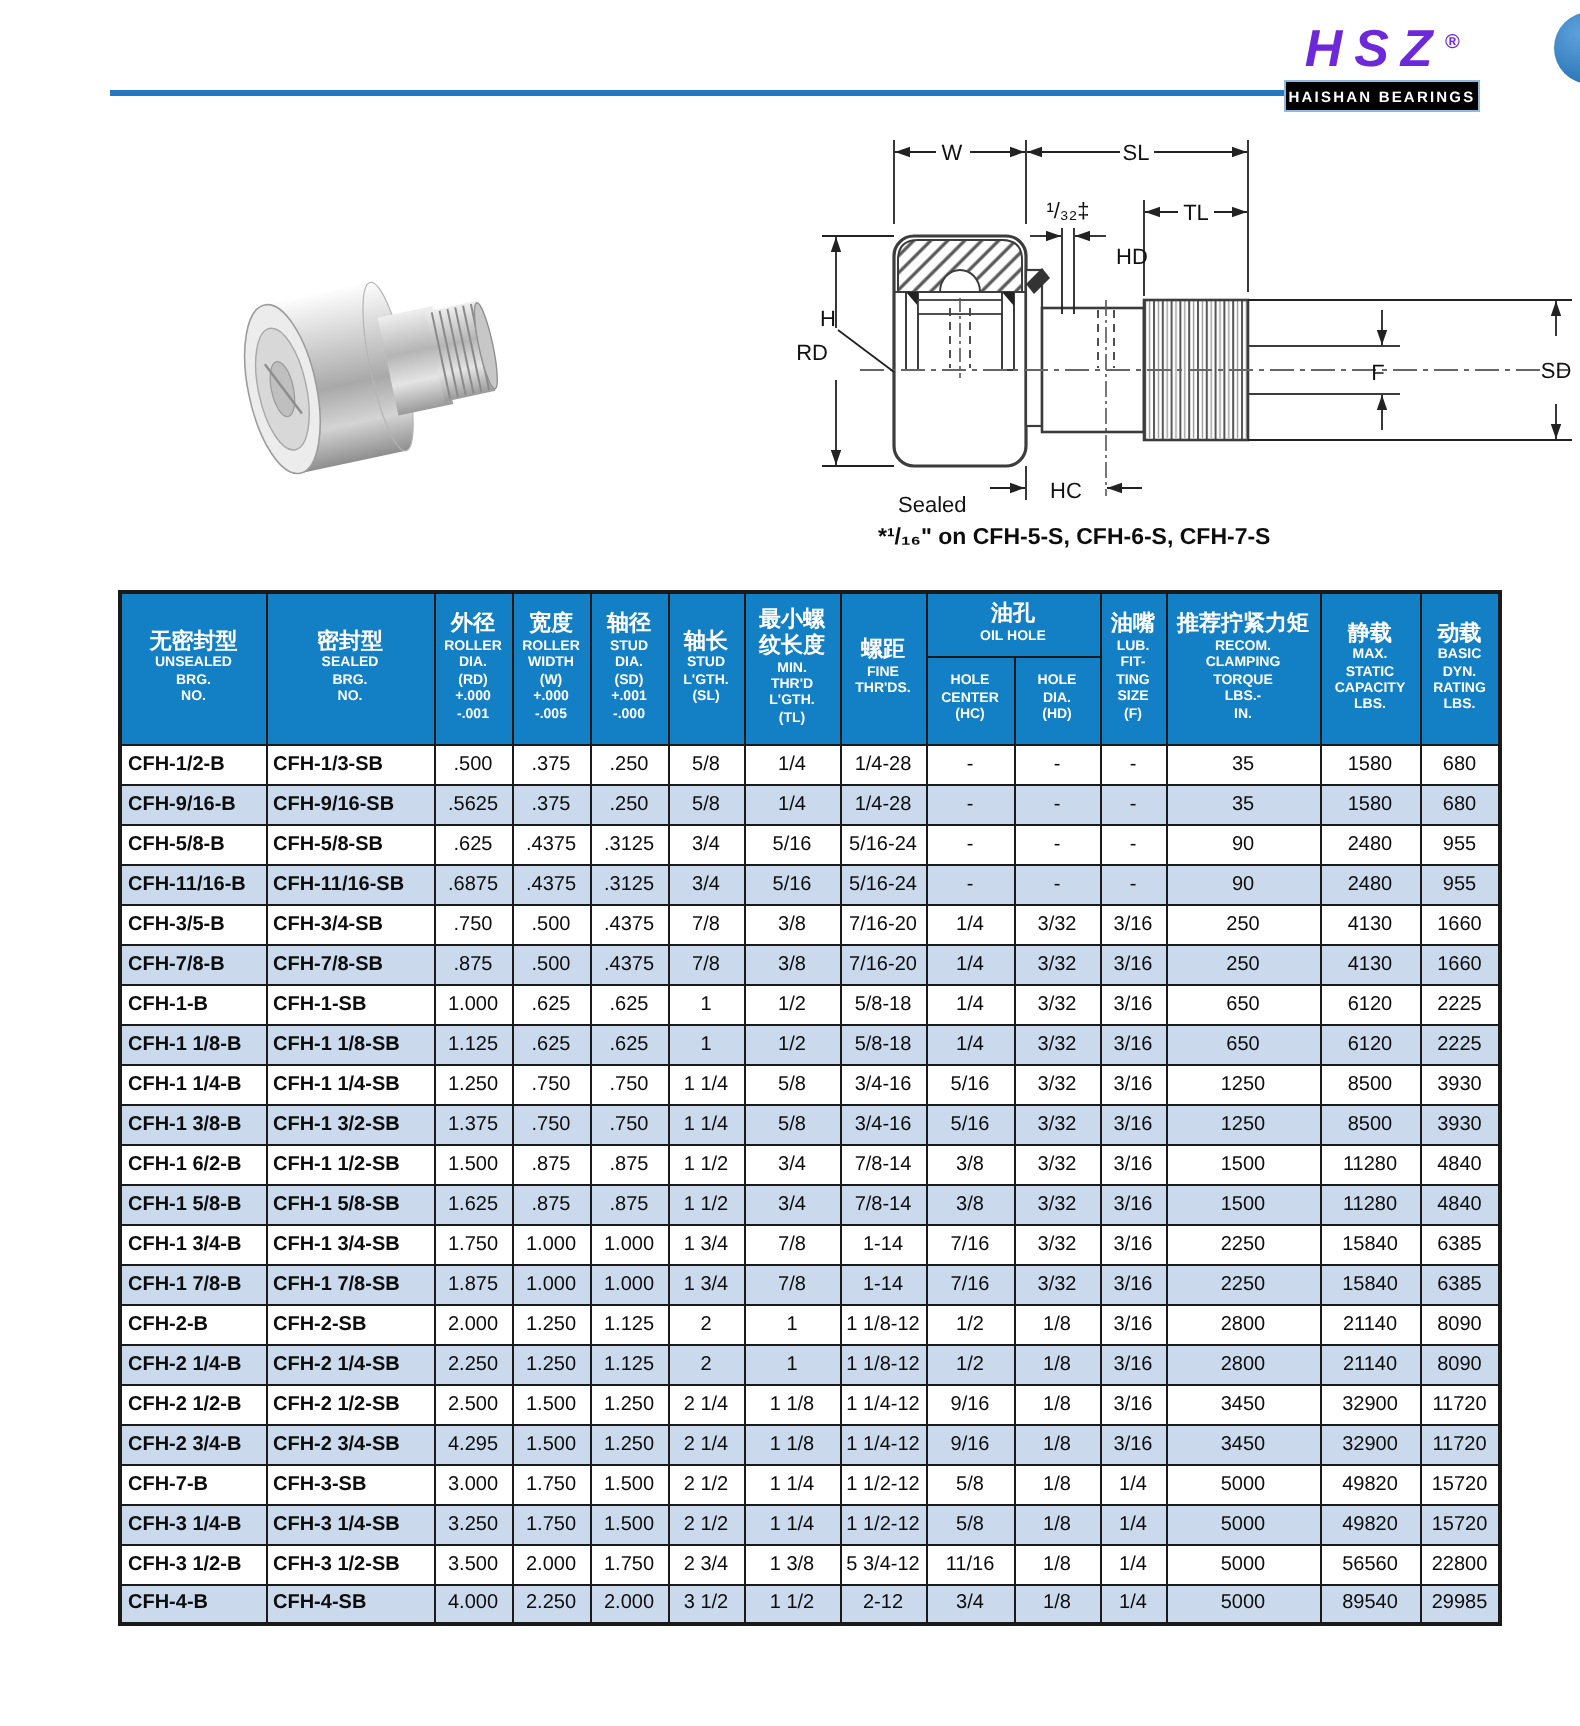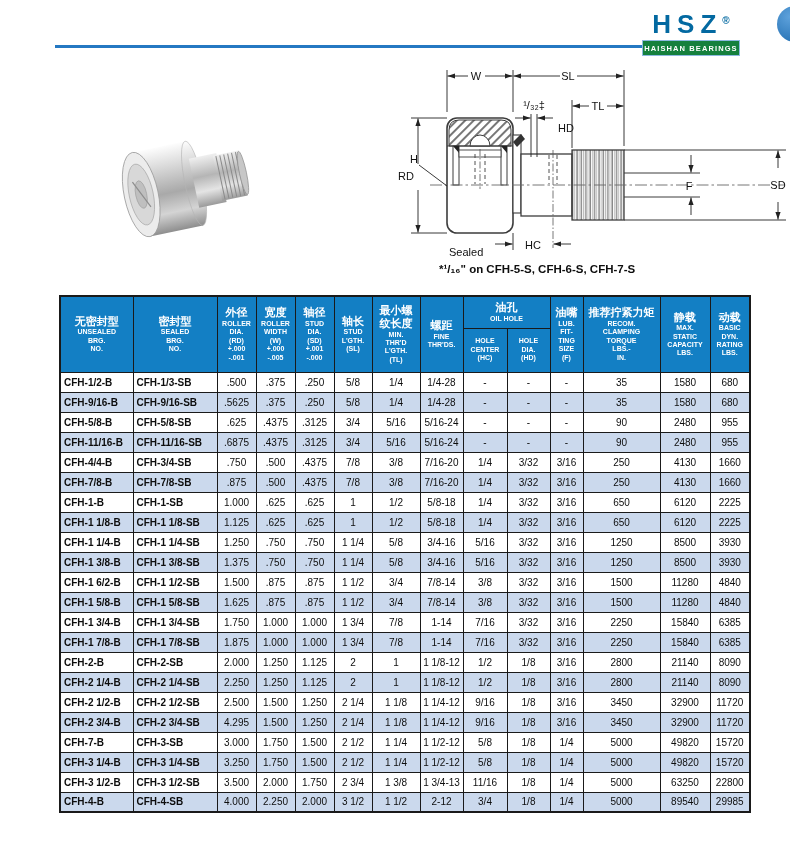--- a/index.html
+++ b/index.html
@@ -3,23 +3,23 @@
 <meta charset="utf-8">
 <style>
   html,body{margin:0;padding:0;}
   body{
     width:790px;height:863px;position:relative;background:#ffffff;
     font-family:"Liberation Sans",sans-serif;overflow:hidden;color:#111;
   }
   
   .rule{position:absolute;left:55px;top:45px;width:588px;height:3px;background:#2478c2;}
   .logo{position:absolute;left:642px;top:10px;width:98px;text-align:center;}
-  .logo-text{color:#0369a1;font-size:26px;font-weight:bold;letter-spacing:6px;line-height:1.1;white-space:nowrap;}
+  .logo-text{color:#6d28d9;font-size:26px;font-weight:bold;letter-spacing:6px;line-height:1.1;white-space:nowrap;font-style:italic;}
   .logo-reg{font-size:10px;letter-spacing:0;vertical-align:9px;}
-  .logo-bar{margin-top:1px;background:#15803d;color:#fff;font-size:7.5px;font-weight:bold;
+  .logo-bar{margin-top:1px;background:#000000;color:#fff;font-size:7.5px;font-weight:bold;
     letter-spacing:1.1px;padding:3px 0 2px;border:1px solid #8db9e0;white-space:nowrap;}
   .corner-badge{position:absolute;left:777px;top:6px;width:36px;height:36px;border-radius:50%;
     background:radial-gradient(circle at 35% 30%,#5ea2dc,#1a67ab);}
   
   .note{position:absolute;left:439px;top:263px;font-size:11.5px;font-weight:bold;color:#0d0d0d;}
   
   table.spec{position:absolute;left:59px;top:295px;border-collapse:collapse;table-layout:fixed;
     border:2px solid #1a1a1a;}
   .spec th,.spec td{border:1px solid #1a1a1a;overflow:hidden;}
   .spec thead th{background:#137fc4;color:#fff;font-weight:bold;text-align:center;vertical-align:middle;padding:1px 0;}
@@ -354,21 +354,21 @@
         <td>5/16</td>
         <td>5/16-24</td>
         <td>-</td>
         <td>-</td>
         <td>-</td>
         <td>90</td>
         <td>2480</td>
         <td>955</td>
       </tr>
       <tr>
-        <td class="brg">CFH-4/4-B</td>
+        <td class="brg">CFH-3/5-B</td>
         <td class="brg">CFH-3/4-SB</td>
         <td>.750</td>
         <td>.500</td>
         <td>.4375</td>
         <td>7/8</td>
         <td>3/8</td>
         <td>7/16-20</td>
         <td>1/4</td>
         <td>3/32</td>
         <td>3/16</td>
@@ -435,21 +435,21 @@
         <td>3/4-16</td>
         <td>5/16</td>
         <td>3/32</td>
         <td>3/16</td>
         <td>1250</td>
         <td>8500</td>
         <td>3930</td>
       </tr>
       <tr class="alt">
         <td class="brg">CFH-1 3/8-B</td>
-        <td class="brg">CFH-1 3/8-SB</td>
+        <td class="brg">CFH-1 3/2-SB</td>
         <td>1.375</td>
         <td>.750</td>
         <td>.750</td>
         <td>1 1/4</td>
         <td>5/8</td>
         <td>3/4-16</td>
         <td>5/16</td>
         <td>3/32</td>
         <td>3/16</td>
         <td>1250</td>
@@ -617,26 +617,26 @@
         <td>15720</td>
       </tr>
       <tr>
         <td class="brg">CFH-3 1/2-B</td>
         <td class="brg">CFH-3 1/2-SB</td>
         <td>3.500</td>
         <td>2.000</td>
         <td>1.750</td>
         <td>2 3/4</td>
         <td>1 3/8</td>
-        <td>1 3/4-13</td>
+        <td>5 3/4-12</td>
         <td>11/16</td>
         <td>1/8</td>
         <td>1/4</td>
         <td>5000</td>
-        <td>63250</td>
+        <td>56560</td>
         <td>22800</td>
       </tr>
       <tr class="alt">
         <td class="brg">CFH-4-B</td>
         <td class="brg">CFH-4-SB</td>
         <td>4.000</td>
         <td>2.250</td>
         <td>2.000</td>
         <td>3 1/2</td>
         <td>1 1/2</td>

